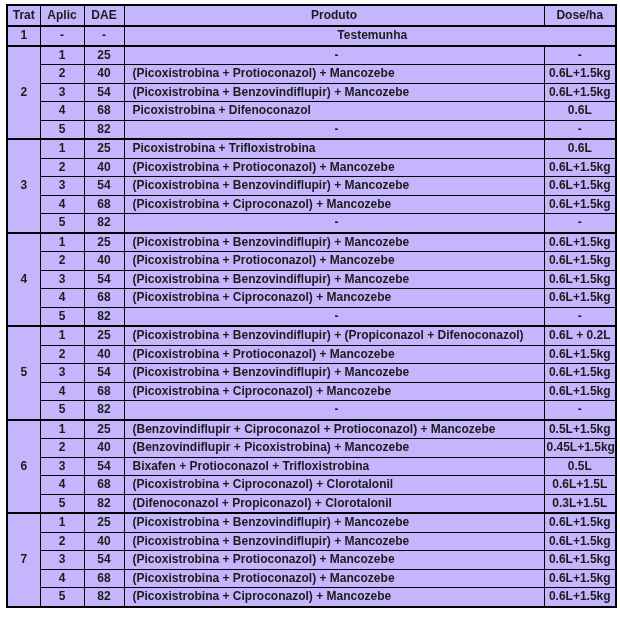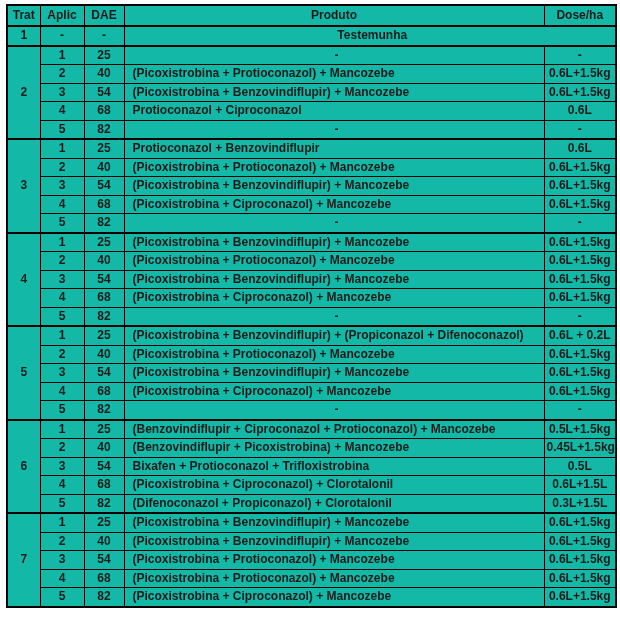--- a/index.html
+++ b/index.html
@@ -7,21 +7,21 @@
     width: 620px; height: 635px;
     background: #ffffff;
     font-family: "Liberation Sans", sans-serif;
   }
   table.trial {
     border-collapse: collapse;
     table-layout: fixed;
     width: 609px;
     margin: 4px 0 0 6px;
     border: 2px solid #000000;
-    background: #14b8a6;
+    background: #c4b5fd;
   }
   col.c-trat   { width: 33px;  }
   col.c-aplic  { width: 44px;  }
   col.c-dae    { width: 40px;  }
   col.c-prod   { width: 420px; }
   col.c-dose   { width: 72px;  }
   th, td {
     border: 1px solid #000000;
     font-size: 12px;
     font-weight: bold;
@@ -86,34 +86,34 @@
       </tr>
       <tr>
         <td class="col-aplic">3</td>
         <td class="col-dae">54</td>
         <td class="col-produto">(Picoxistrobina + Benzovindiflupir) + Mancozebe</td>
         <td class="col-dose">0.6L+1.5kg</td>
       </tr>
       <tr>
         <td class="col-aplic">4</td>
         <td class="col-dae">68</td>
-        <td class="col-produto">Protioconazol + Ciproconazol</td>
+        <td class="col-produto">Picoxistrobina + Difenoconazol</td>
         <td class="col-dose">0.6L</td>
       </tr>
       <tr>
         <td class="col-aplic">5</td>
         <td class="col-dae">82</td>
         <td class="col-produto center">-</td>
         <td class="col-dose center">-</td>
       </tr>
       <tr class="group-start">
         <td class="col-trat" rowspan="5">3</td>
         <td class="col-aplic">1</td>
         <td class="col-dae">25</td>
-        <td class="col-produto">Protioconazol + Benzovindiflupir</td>
+        <td class="col-produto">Picoxistrobina + Trifloxistrobina</td>
         <td class="col-dose">0.6L</td>
       </tr>
       <tr>
         <td class="col-aplic">2</td>
         <td class="col-dae">40</td>
         <td class="col-produto">(Picoxistrobina + Protioconazol) + Mancozebe</td>
         <td class="col-dose">0.6L+1.5kg</td>
       </tr>
       <tr>
         <td class="col-aplic">3</td>

